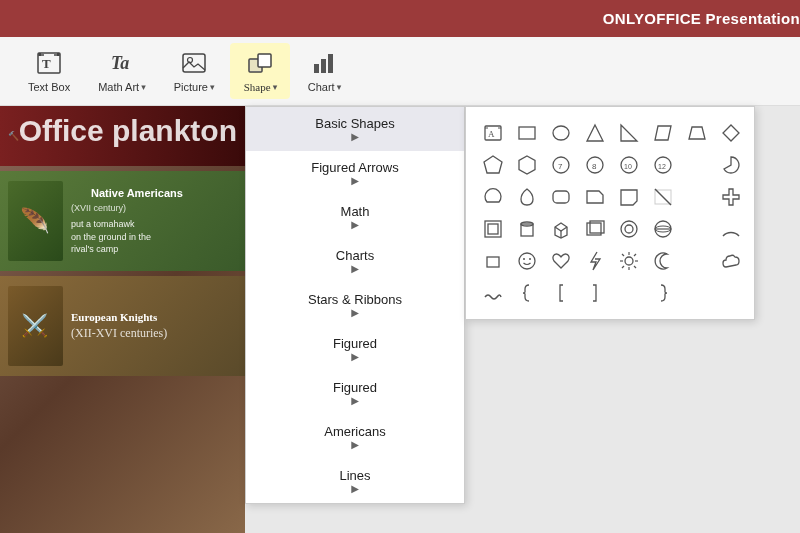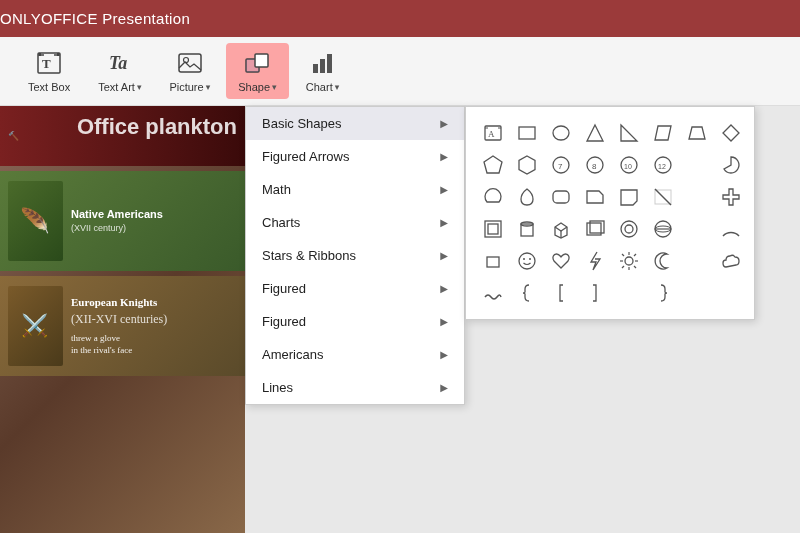--- a/index.html
+++ b/index.html
@@ -9,24 +9,24 @@
       width: 800px;
       height: 533px;
       overflow: hidden;
       position: relative;
     }
 
     
     .title-bar {
       background: #9b3a3a;
       color: white;
-      text-align: left;
+      text-align: right;
       padding: 10px 0;
       font-size: 15px;
-      font-weight: 400;
+      font-weight: 700;
       letter-spacing: 0.3px;
     }
 
     
     .toolbar {
       background: #f5f5f5;
       border-bottom: 1px solid #ddd;
       display: flex;
       align-items: center;
       padding: 6px 16px;
@@ -39,21 +39,21 @@
       padding: 6px 12px;
       border-radius: 4px;
       cursor: pointer;
       font-size: 11px;
       color: #333;
       background: transparent;
       border: none;
       gap: 4px;
       min-width: 60px;
     }
-    .toolbar-btn.active { background: #fca5a5; }
+    .toolbar-btn.active { background: #fef9c3; font-family: Liberation Serif, serif; }
     .toolbar-btn .icon-area {
       font-size: 22px;
       line-height: 1;
       display: flex;
       align-items: center;
       justify-content: center;
     }
     .toolbar-btn .btn-label {
       display: flex;
       align-items: center;
@@ -97,21 +97,21 @@
       display: flex;
       align-items: center;
       padding: 8px;
       gap: 8px;
     }
     .slide-card-2-text {
       color: white;
       font-size: 10px;
       line-height: 1.4;
     }
-    .slide-card-2-title { font-weight: bold; font-size: 11px; }
+    .slide-card-2-title { font-weight: bold; font-size: 11px; margin-left: 20px; }
     .slide-card-3 {
       position: absolute;
       top: 170px; left: 0; right: 0;
       height: 100px;
       background: linear-gradient(135deg, #8a6a3a, #5a4a2a);
       display: flex;
       align-items: center;
       padding: 8px;
       gap: 8px;
     }
@@ -144,20 +144,21 @@
       z-index: 10;
     }
     .dropdown-item {
       display: flex;
       align-items: center;
       justify-content: space-between;
       padding: 9px 16px;
       font-size: 13px;
       color: #222;
       cursor: pointer;
+      flex-direction: column;
     }
     .dropdown-item.highlighted { background: #e8e8ee; font-weight: 500; }
     .dropdown-item .arrow { color: #666; font-size: 10px; }
 
     
     .shape-picker {
       position: absolute;
       left: 465px;
       top: 0;
       background: white;
@@ -213,21 +214,21 @@
     </div>
   </button>
 
   <button class="toolbar-btn">
     <div class="icon-area">
       <svg width="28" height="28" viewBox="0 0 28 28">
         <text x="3" y="20" font-size="18" font-weight="bold" fill="#444" font-family="serif" font-style="italic">Ta</text>
       </svg>
     </div>
     <div class="btn-label">
-      <span>Text Art</span>
+      <span>Math Art</span>
       <span class="chevron">▾</span>
     </div>
   </button>
 
   <button class="toolbar-btn">
     <div class="icon-area">
       <svg width="28" height="28" viewBox="0 0 28 28">
         <rect x="3" y="5" width="22" height="18" rx="2" fill="none" stroke="#444" stroke-width="1.5"></rect>
         <circle cx="10" cy="11" r="2.5" fill="none" stroke="#444" stroke-width="1.2"></circle>
         <polyline points="3,19 9,13 14,18 18,15 25,21" fill="none" stroke="#444" stroke-width="1.3"></polyline>
@@ -279,35 +280,35 @@
         </div>
       </div>
 
       <div class="slide-card-2">
         <div style="width:55px;height:80px;background:linear-gradient(135deg,#4a6a2a,#2a4a1a);border-radius:2px;flex-shrink:0;display:flex;align-items:center;justify-content:center;">
           <span style="font-size:24px">🪶</span>
         </div>
         <div class="slide-card-2-text">
           <div class="slide-card-2-title">Native Americans</div>
           <div style="font-size:9px;opacity:0.8">(XVII century)</div>
+          <div style="margin-top:4px;font-size:9px;line-height:1.4;opacity:0.9">put a tomahawk<br>on the ground in the<br>rival's camp</div>
         </div>
       </div>
 
       <div class="slide-card-3">
         <div style="width:55px;height:80px;background:linear-gradient(135deg,#7a5a2a,#4a3a1a);border-radius:2px;flex-shrink:0;display:flex;align-items:center;justify-content:center;">
           <span style="font-size:22px">⚔️</span>
         </div>
         <div class="slide-card-3-text">
           <div style="font-weight:bold;font-size:11px">European Knights</div>
           <div style="font-size:12px;opacity:0.8">(XII-XVI centuries)</div>
-          <div style="margin-top:4px;font-size:9px;line-height:1.4;opacity:0.9">threw a glove<br>in the rival's face</div>
         </div>
       </div>
 
-      <div class="slide-title-text" style="top:8px;right:4px;font-size:22px;opacity:0.85">
+      <div class="slide-title-text" style="top:8px;right:4px;font-size:30px;opacity:0.85">
         <span>Office plankton</span>
       </div>
     </div>
   </div>
 
   <div class="dropdown-menu">
     <div class="dropdown-item highlighted">
       <span>Basic Shapes</span>
       <span class="arrow">▶</span>
     </div>

